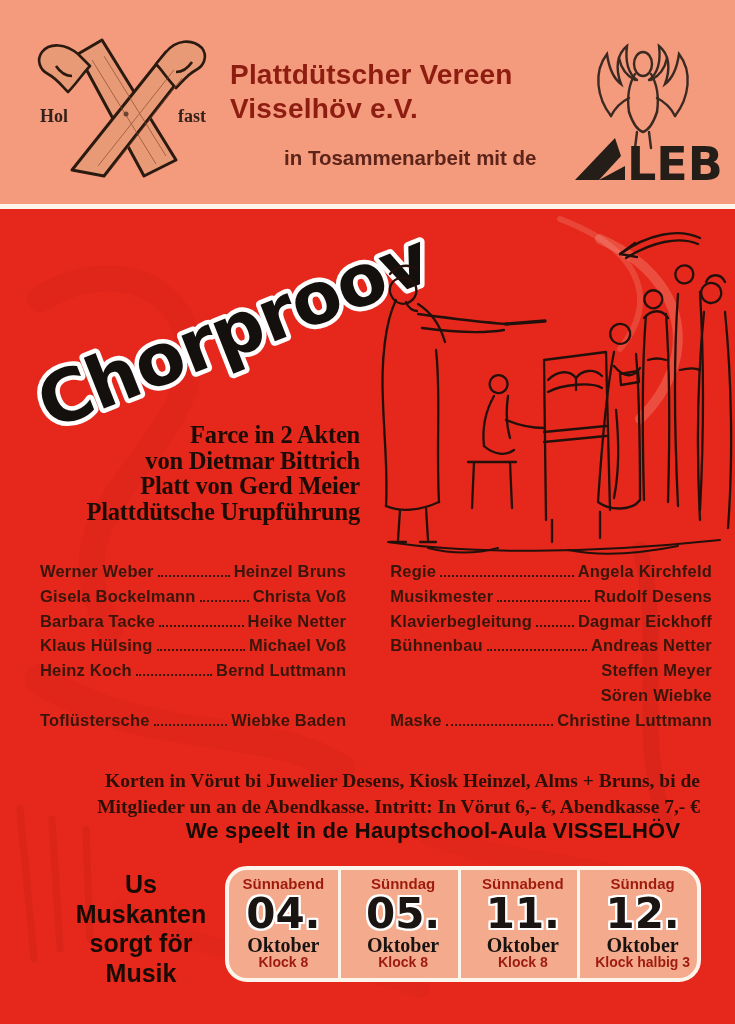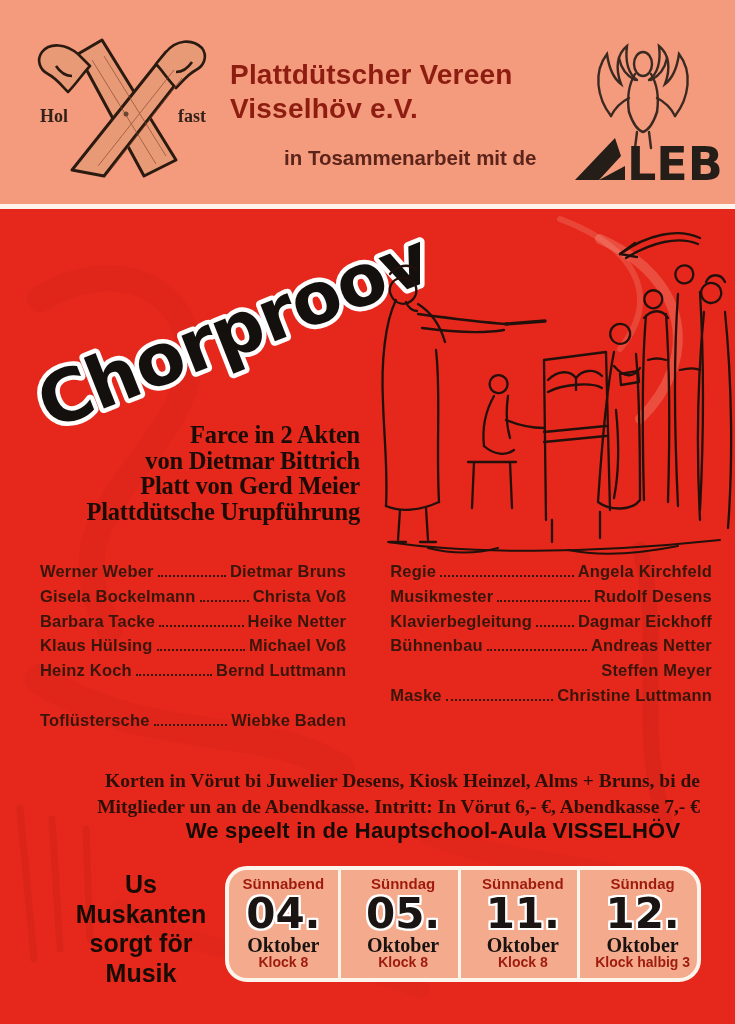--- a/index.html
+++ b/index.html
@@ -238,21 +238,21 @@
     <div>von Dietmar Bittrich</div>
     <div>Platt von Gerd Meier</div>
     <div>Plattdütsche Urupführung</div>
   </div>
 
   <div class="cast">
     <div class="cast-col left">
       <div class="cast-row">
           <span class="role">Werner Weber</span>
           <span class="leader"></span>
-          <span class="name">Dietmar Bruns</span>
+          <span class="name">Heinzel Bruns</span>
         </div>
       <div class="cast-row">
           <span class="role">Gisela Bockelmann</span>
           <span class="leader"></span>
           <span class="name">Christa Voß</span>
         </div>
       <div class="cast-row">
           <span class="role">Barbara Tacke</span>
           <span class="leader"></span>
           <span class="name">Heike Netter</span>
@@ -294,20 +294,23 @@
           <span class="leader"></span>
           <span class="name">Dagmar Eickhoff</span>
         </div>
       <div class="cast-row">
           <span class="role">Bühnenbau</span>
           <span class="leader"></span>
           <span class="name">Andreas Netter</span>
         </div>
       <div class="cast-row name-only">
           <span class="name">Steffen Meyer</span>
+        </div>
+      <div class="cast-row name-only">
+          <span class="name">Sören Wiebke</span>
         </div>
       <div class="cast-row">
           <span class="role">Maske</span>
           <span class="leader"></span>
           <span class="name">Christine Luttmann</span>
         </div>
     </div>
   </div>
 
   <div class="tickets">

